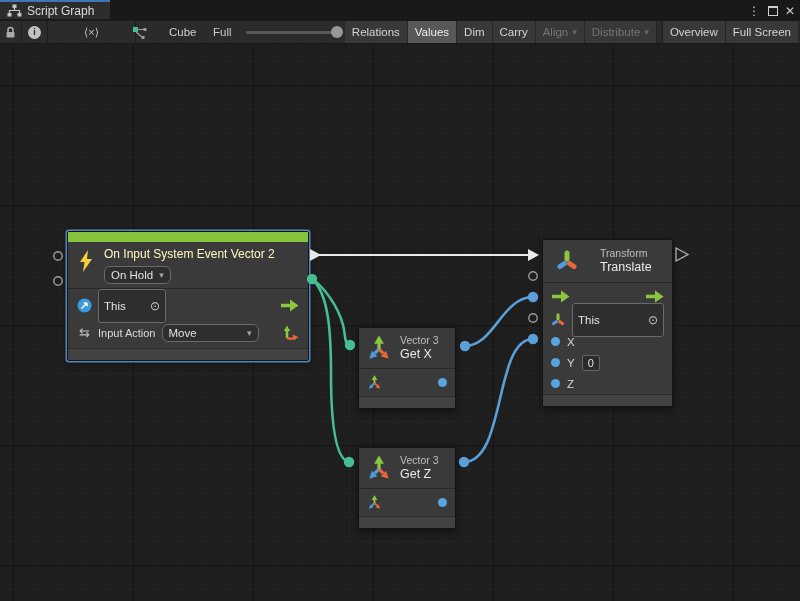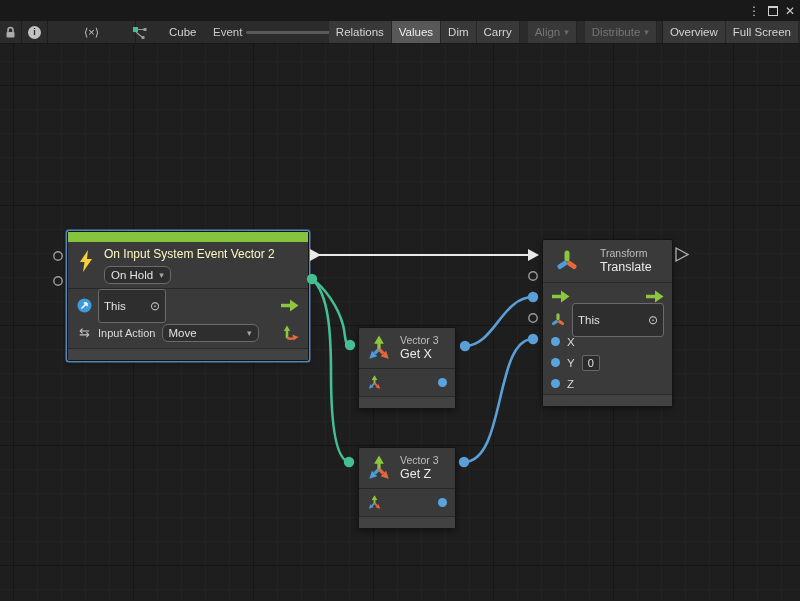--- a/index.html
+++ b/index.html
@@ -31,21 +31,21 @@
   #crumb{position:absolute;left:132px;top:0;height:22px;display:flex;align-items:center;gap:22px;}
   #crumb .crumb-label{font-size:11.5px;color:#d2d2d2;}
   #zoom-label{position:absolute;left:213px;top:0;height:22px;line-height:22px;font-size:11.5px;color:#c9c9c9;}
   #zoom-track{position:absolute;left:246px;top:10px;width:92px;height:3px;background:#5a5a5a;border-radius:2px;}
   #zoom-handle{position:absolute;left:331px;top:5px;width:12px;height:12px;border-radius:50%;background:#989898;}
   #zoom-value{position:absolute;left:348px;top:0;height:22px;line-height:22px;font-size:10.5px;color:#c9c9c9;}
   #tb-buttons{position:absolute;right:1px;top:0;height:22px;display:flex;align-items:stretch;text-align:center;}
   .tb-btn{display:flex;align-items:center;gap:4px;padding:0 7px;font-size:11.5px;color:#d4d4d4;
       background:#383838;border-right:1px solid #262626;white-space:nowrap;}
   .tb-btn.active{background:#585858;color:#eee;}
-  .tb-btn.disabled{color:#757575;margin-left:8px;}
+  .tb-btn.disabled{color:#757575;}
   .tb-btn .caret{font-size:9px;color:#9a9a9a;}
   .tb-btn.disabled .caret{color:#6a6a6a;}
   .tb-gap{width:5px;background:#2b2b2b;border-right:1px solid #1e1e1e;}
 
   
   #graph{position:absolute;left:0;top:44px;width:800px;height:557px;background-color:#1e1e1e;
     background-image:
       linear-gradient(#151515 1px, transparent 1px),
       linear-gradient(90deg,#151515 1px, transparent 1px),
       linear-gradient(#232323 1px, transparent 1px),
@@ -101,20 +101,29 @@
   .spacer{flex:1;}
   svg{display:block;}
   #wires{position:absolute;left:0;top:0;pointer-events:none;}
 </style>
 </head>
 <body>
 
 <div id="app">
 
   <div id="tabbar">
+    <div id="tab-active">
+      <svg width="15" height="13" viewBox="0 0 15 13">
+        <rect x="5.5" y="0.5" width="4" height="3.5" fill="#c5c5c5"></rect>
+        <rect x="0.5" y="9" width="4" height="3.5" fill="#c5c5c5"></rect>
+        <rect x="10.5" y="9" width="4" height="3.5" fill="#c5c5c5"></rect>
+        <path d="M7.5,4 V6.5 M2.5,9 V6.5 H12.5 V9" stroke="#c5c5c5" stroke-width="1.2" fill="none"></path>
+      </svg>
+      <span class="tab-label">Script Graph</span>
+    </div>
     <div id="btn-kebab" class="winctl">
       <span>⋮</span>
     </div>
     <div id="btn-max" class="winctl">
       <span class="maxbox"></span>
     </div>
     <div id="btn-close" class="winctl">
       <span>✕</span>
     </div>
   </div>
@@ -139,21 +148,21 @@
     <div id="crumb">
       <svg width="15" height="15" viewBox="0 0 15 15">
         <path d="M6,4.5 H12 M4,7 L10,12" stroke="#9a9a9a" stroke-width="1.2"></path>
         <rect x="1" y="2" width="5" height="5" fill="#45be93"></rect>
         <rect x="11.5" y="3" width="3" height="3" fill="#9a9a9a"></rect>
         <rect x="9.5" y="11" width="3" height="3" fill="#9a9a9a"></rect>
       </svg>
       <span class="crumb-label">Cube</span>
     </div>
 
-    <span id="zoom-label">Event</span>
+    <span id="zoom-label">Full</span>
     <div id="zoom-track"></div>
     <div id="zoom-handle"></div>
     <span id="zoom-value">1x</span>
     <div class="tbsep" style="left:364px"></div>
 
     <div id="tb-buttons">
       <div class="tb-btn">
         <span>Relations</span>
       </div>
       <div class="tb-btn active">

